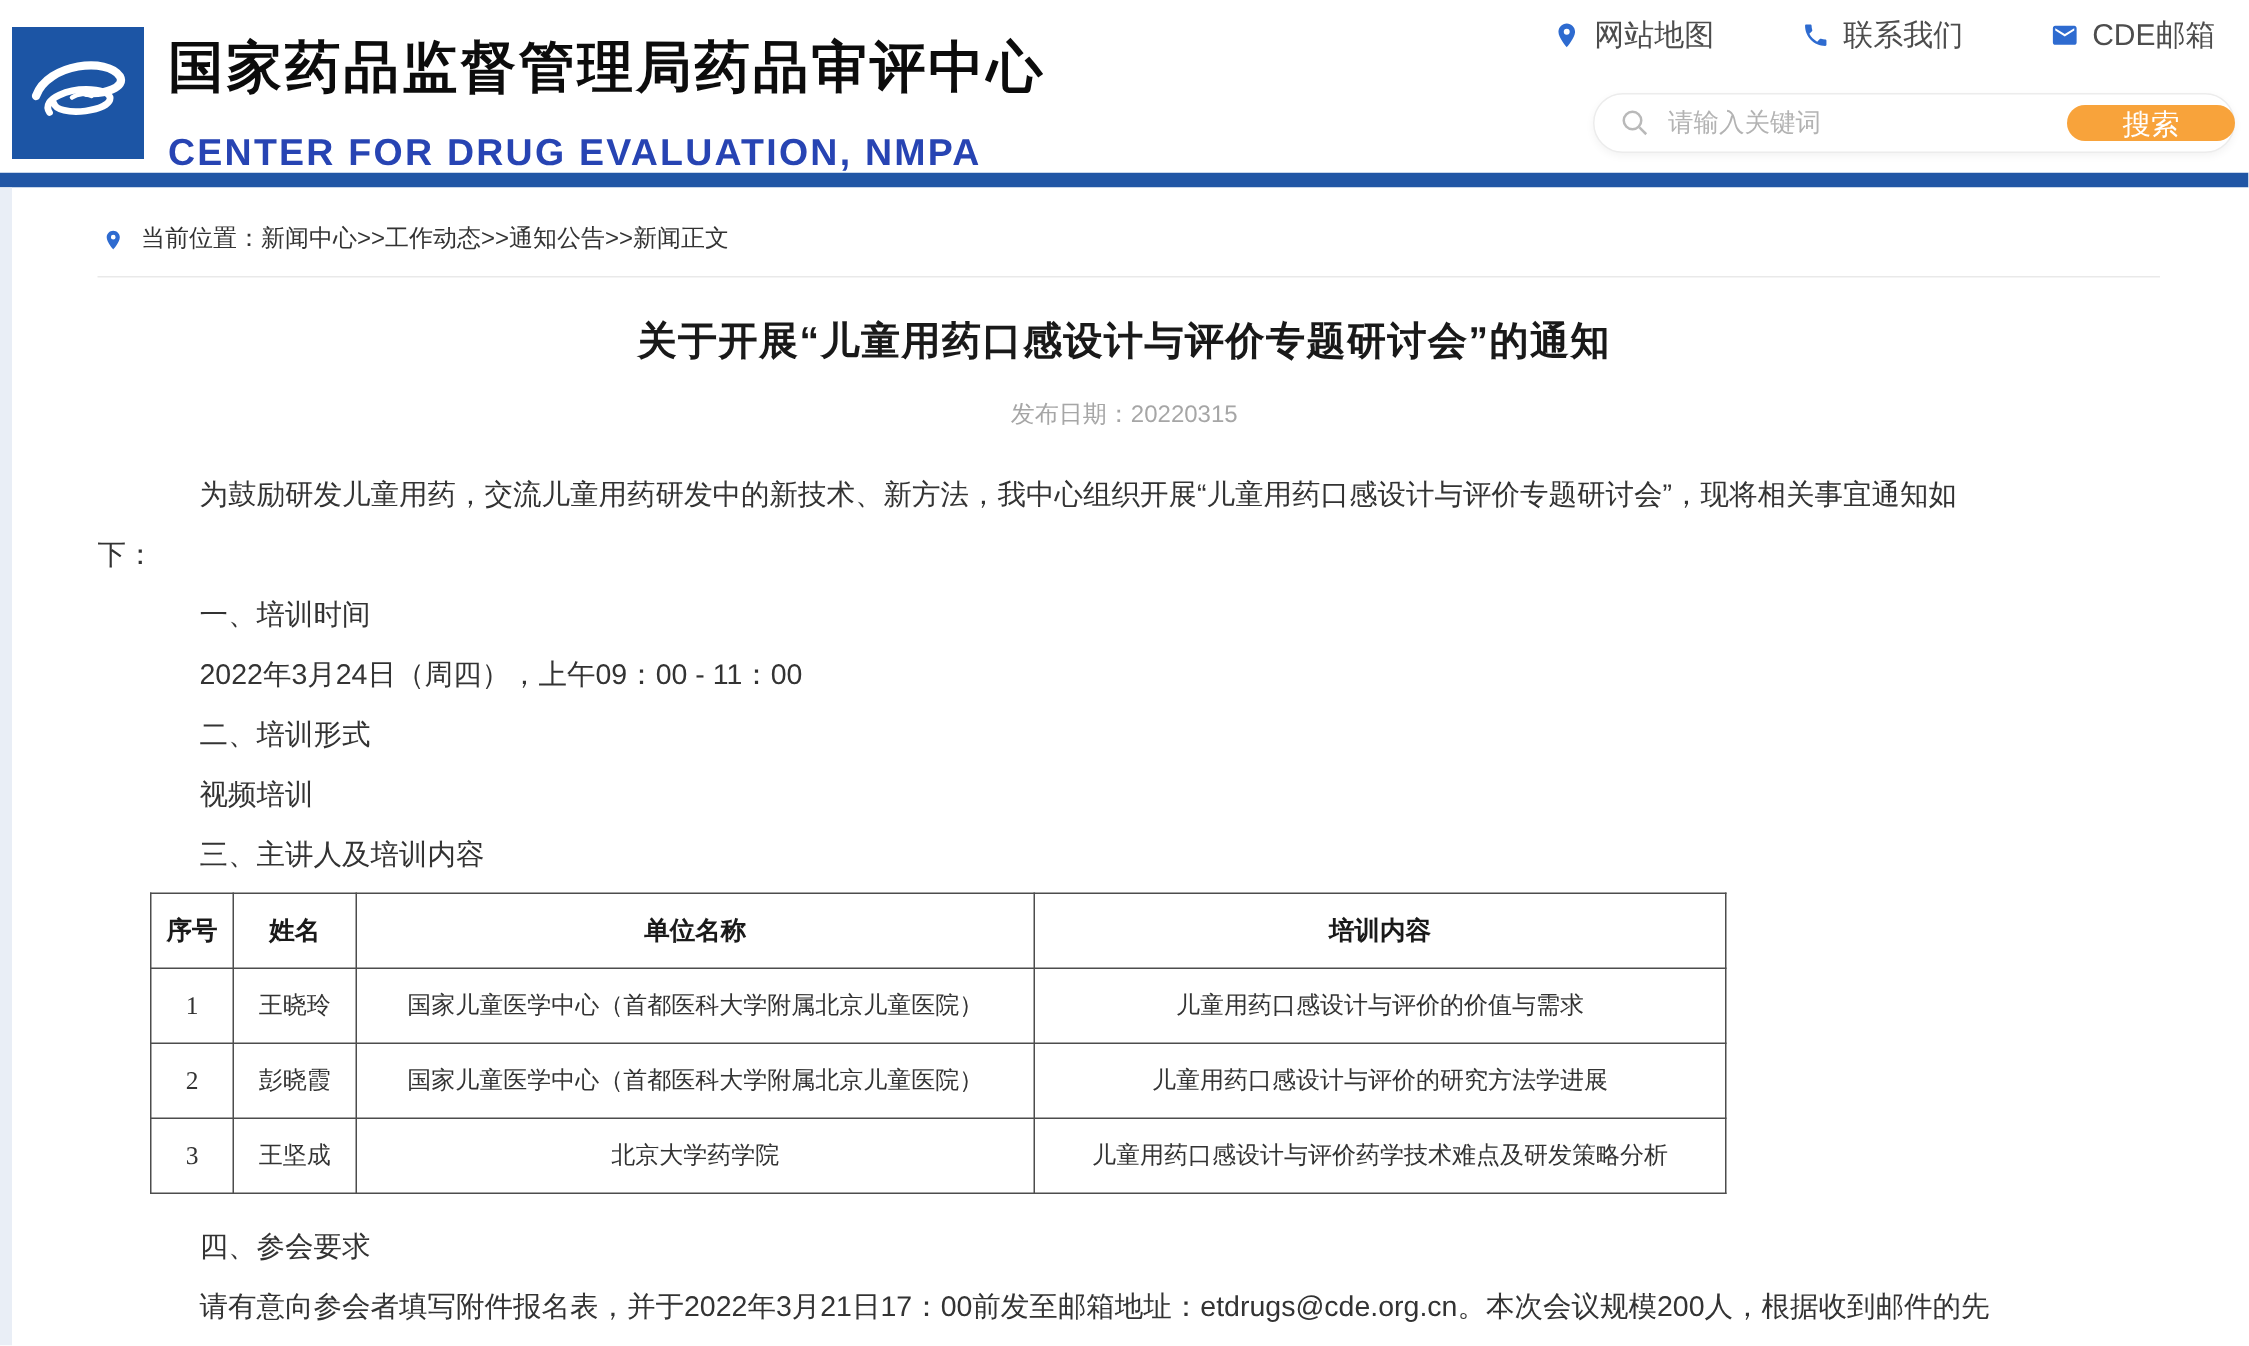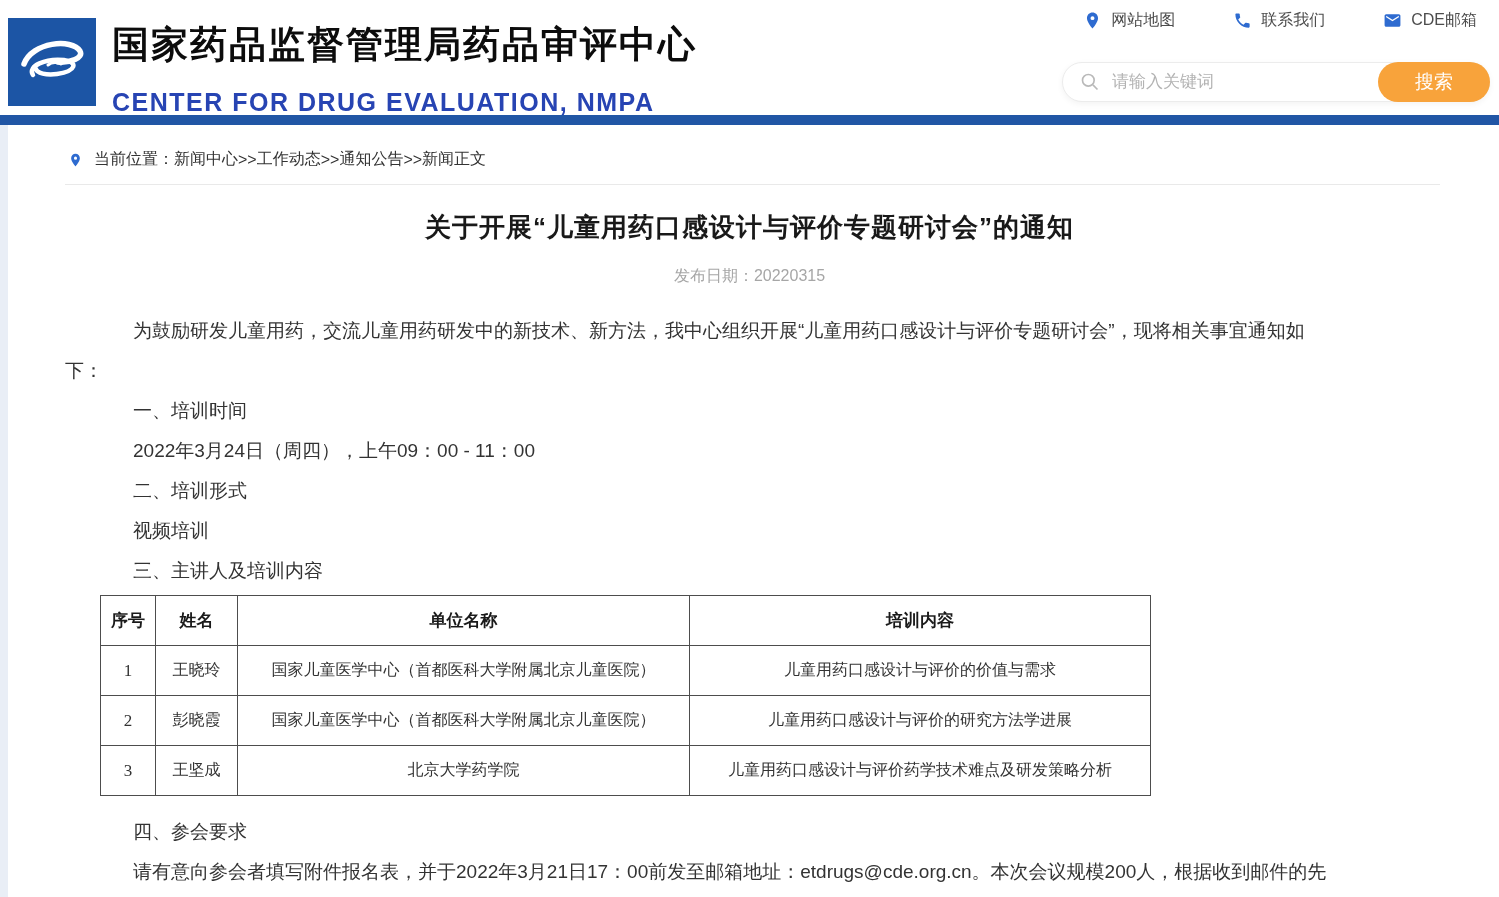--- a/index.html
+++ b/index.html
@@ -8,31 +8,31 @@
 
   
   .top-header { position:relative; height:115px; background:#fff; }
   .brand { position:absolute; left:8px; top:18px; display:flex; align-items:flex-start; cursor:pointer; }
   .logo { width:88px; height:88px; display:block; }
   .brand-text { margin-left:16px; padding-top:4px; }
   .site-title { font-size:37px; font-weight:700; color:#0c0c0c; letter-spacing:2px; line-height:1.25; }
   .site-subtitle { font-size:25px; font-weight:700; color:#2744b3; letter-spacing:1.5px; margin-top:20px; }
 
   .top-links { position:absolute; right:22px; top:10px; display:flex; align-items:center; gap:58px; }
-  .top-link { display:flex; align-items:center; gap:9px; font-size:16px; color:#4d4d4d; cursor:pointer; white-space:nowrap; }
+  .top-link { display:flex; align-items:center; gap:9px; font-size:20px; color:#4d4d4d; cursor:pointer; white-space:nowrap; }
   .top-link svg { width:19px; height:19px; fill:#2e6bd0; }
 
   .search-bar { position:absolute; right:9px; top:62px; width:428px; height:40px;
     background:#fff; border:1px solid #ececec; border-radius:20px;
     box-shadow:0 2px 6px rgba(0,0,0,0.05); display:flex; align-items:center; }
   .search-bar .mag { width:20px; height:20px; margin-left:17px; stroke:#b9b9b9; fill:none; stroke-width:2; flex:0 0 auto; }
   .search-input { flex:1; height:36px; border:none; outline:none; background:transparent;
     margin-left:12px; font-size:17px; color:#333; font-family:inherit; }
   .search-input::placeholder { color:#b3b3b3; }
-  .search-btn { width:112px; height:40px; margin-right:-1px; border:none; cursor:pointer;
+  .search-btn { width:112px; height:24px; margin-right:-1px; border:none; cursor:pointer;
     border-radius:20px; background:#f8a33b; color:#fff; font-size:19px; font-family:inherit; }
 
   .blue-band { height:10px; background:#2156a5; }
 
   
   .page-body { position:relative; height:772px; background:#fff; }
   .left-strip { position:absolute; left:0; top:0; bottom:0; width:8px; background:#e9eef6; }
 
   .breadcrumb { display:flex; align-items:center; gap:11px; padding:24px 0 0 68px; font-size:16px; color:#333; }
   .breadcrumb svg { width:15px; height:20px; fill:#2e6bd0; flex:0 0 auto; }

